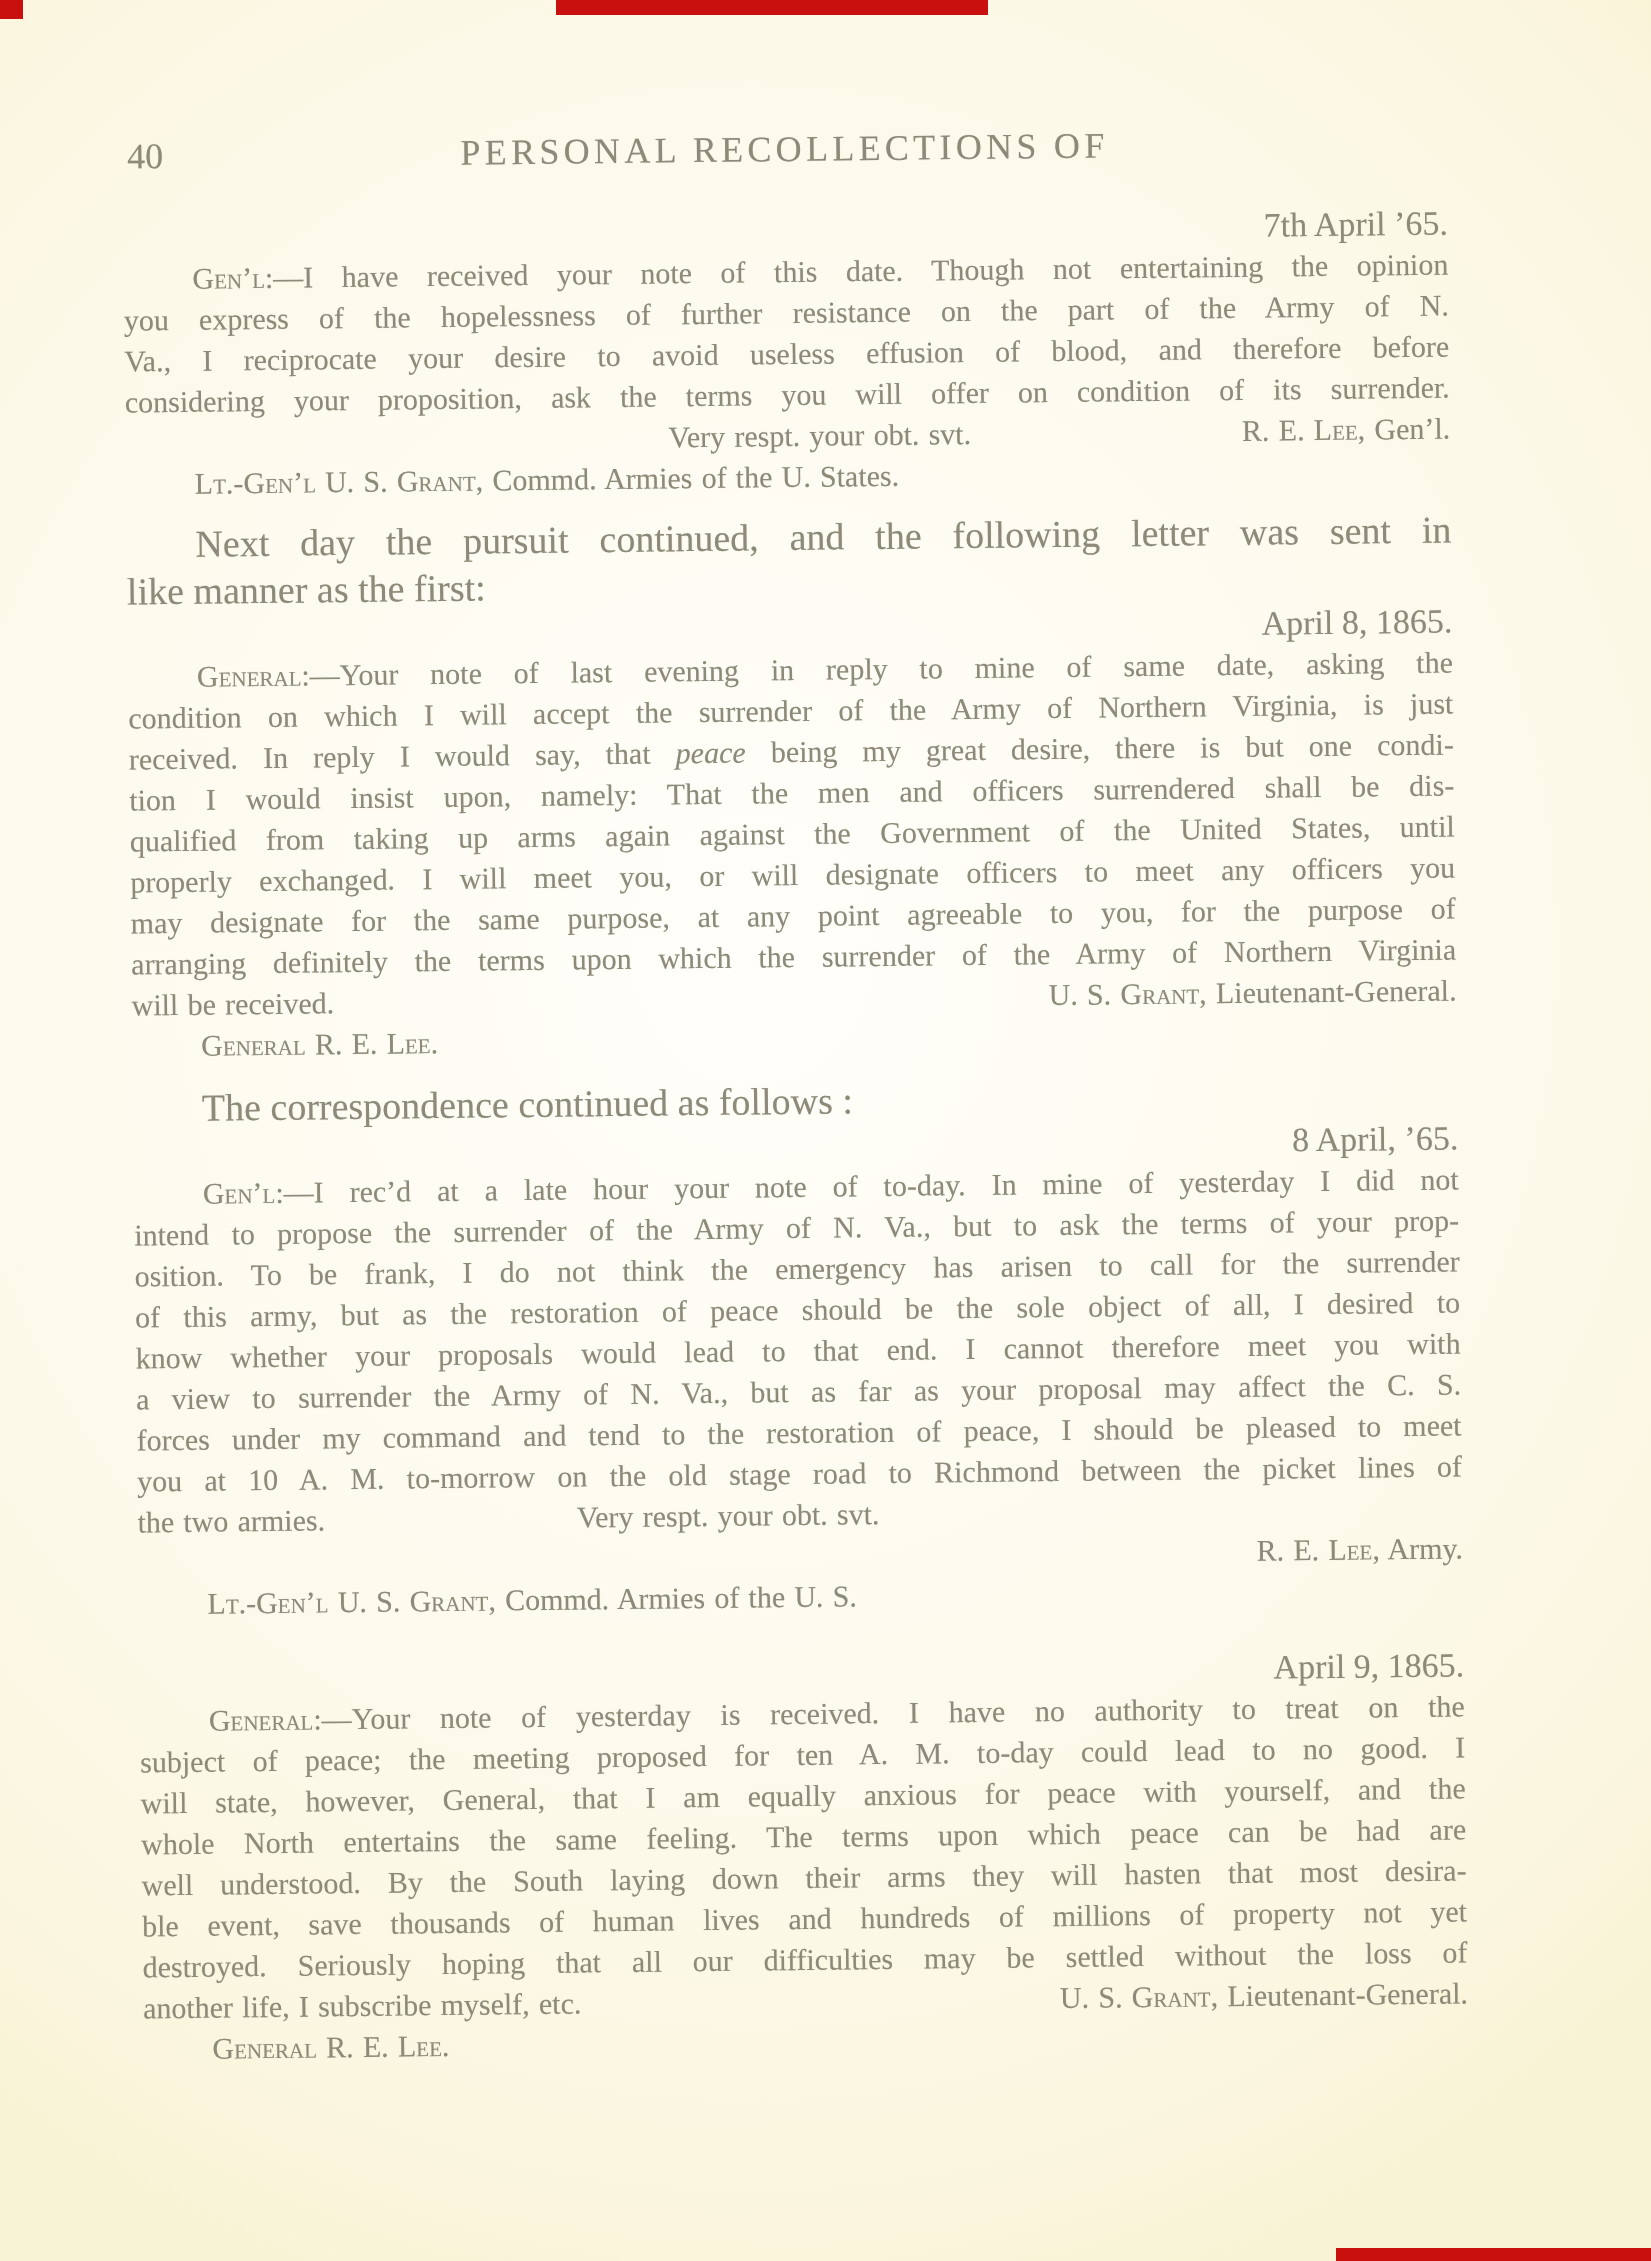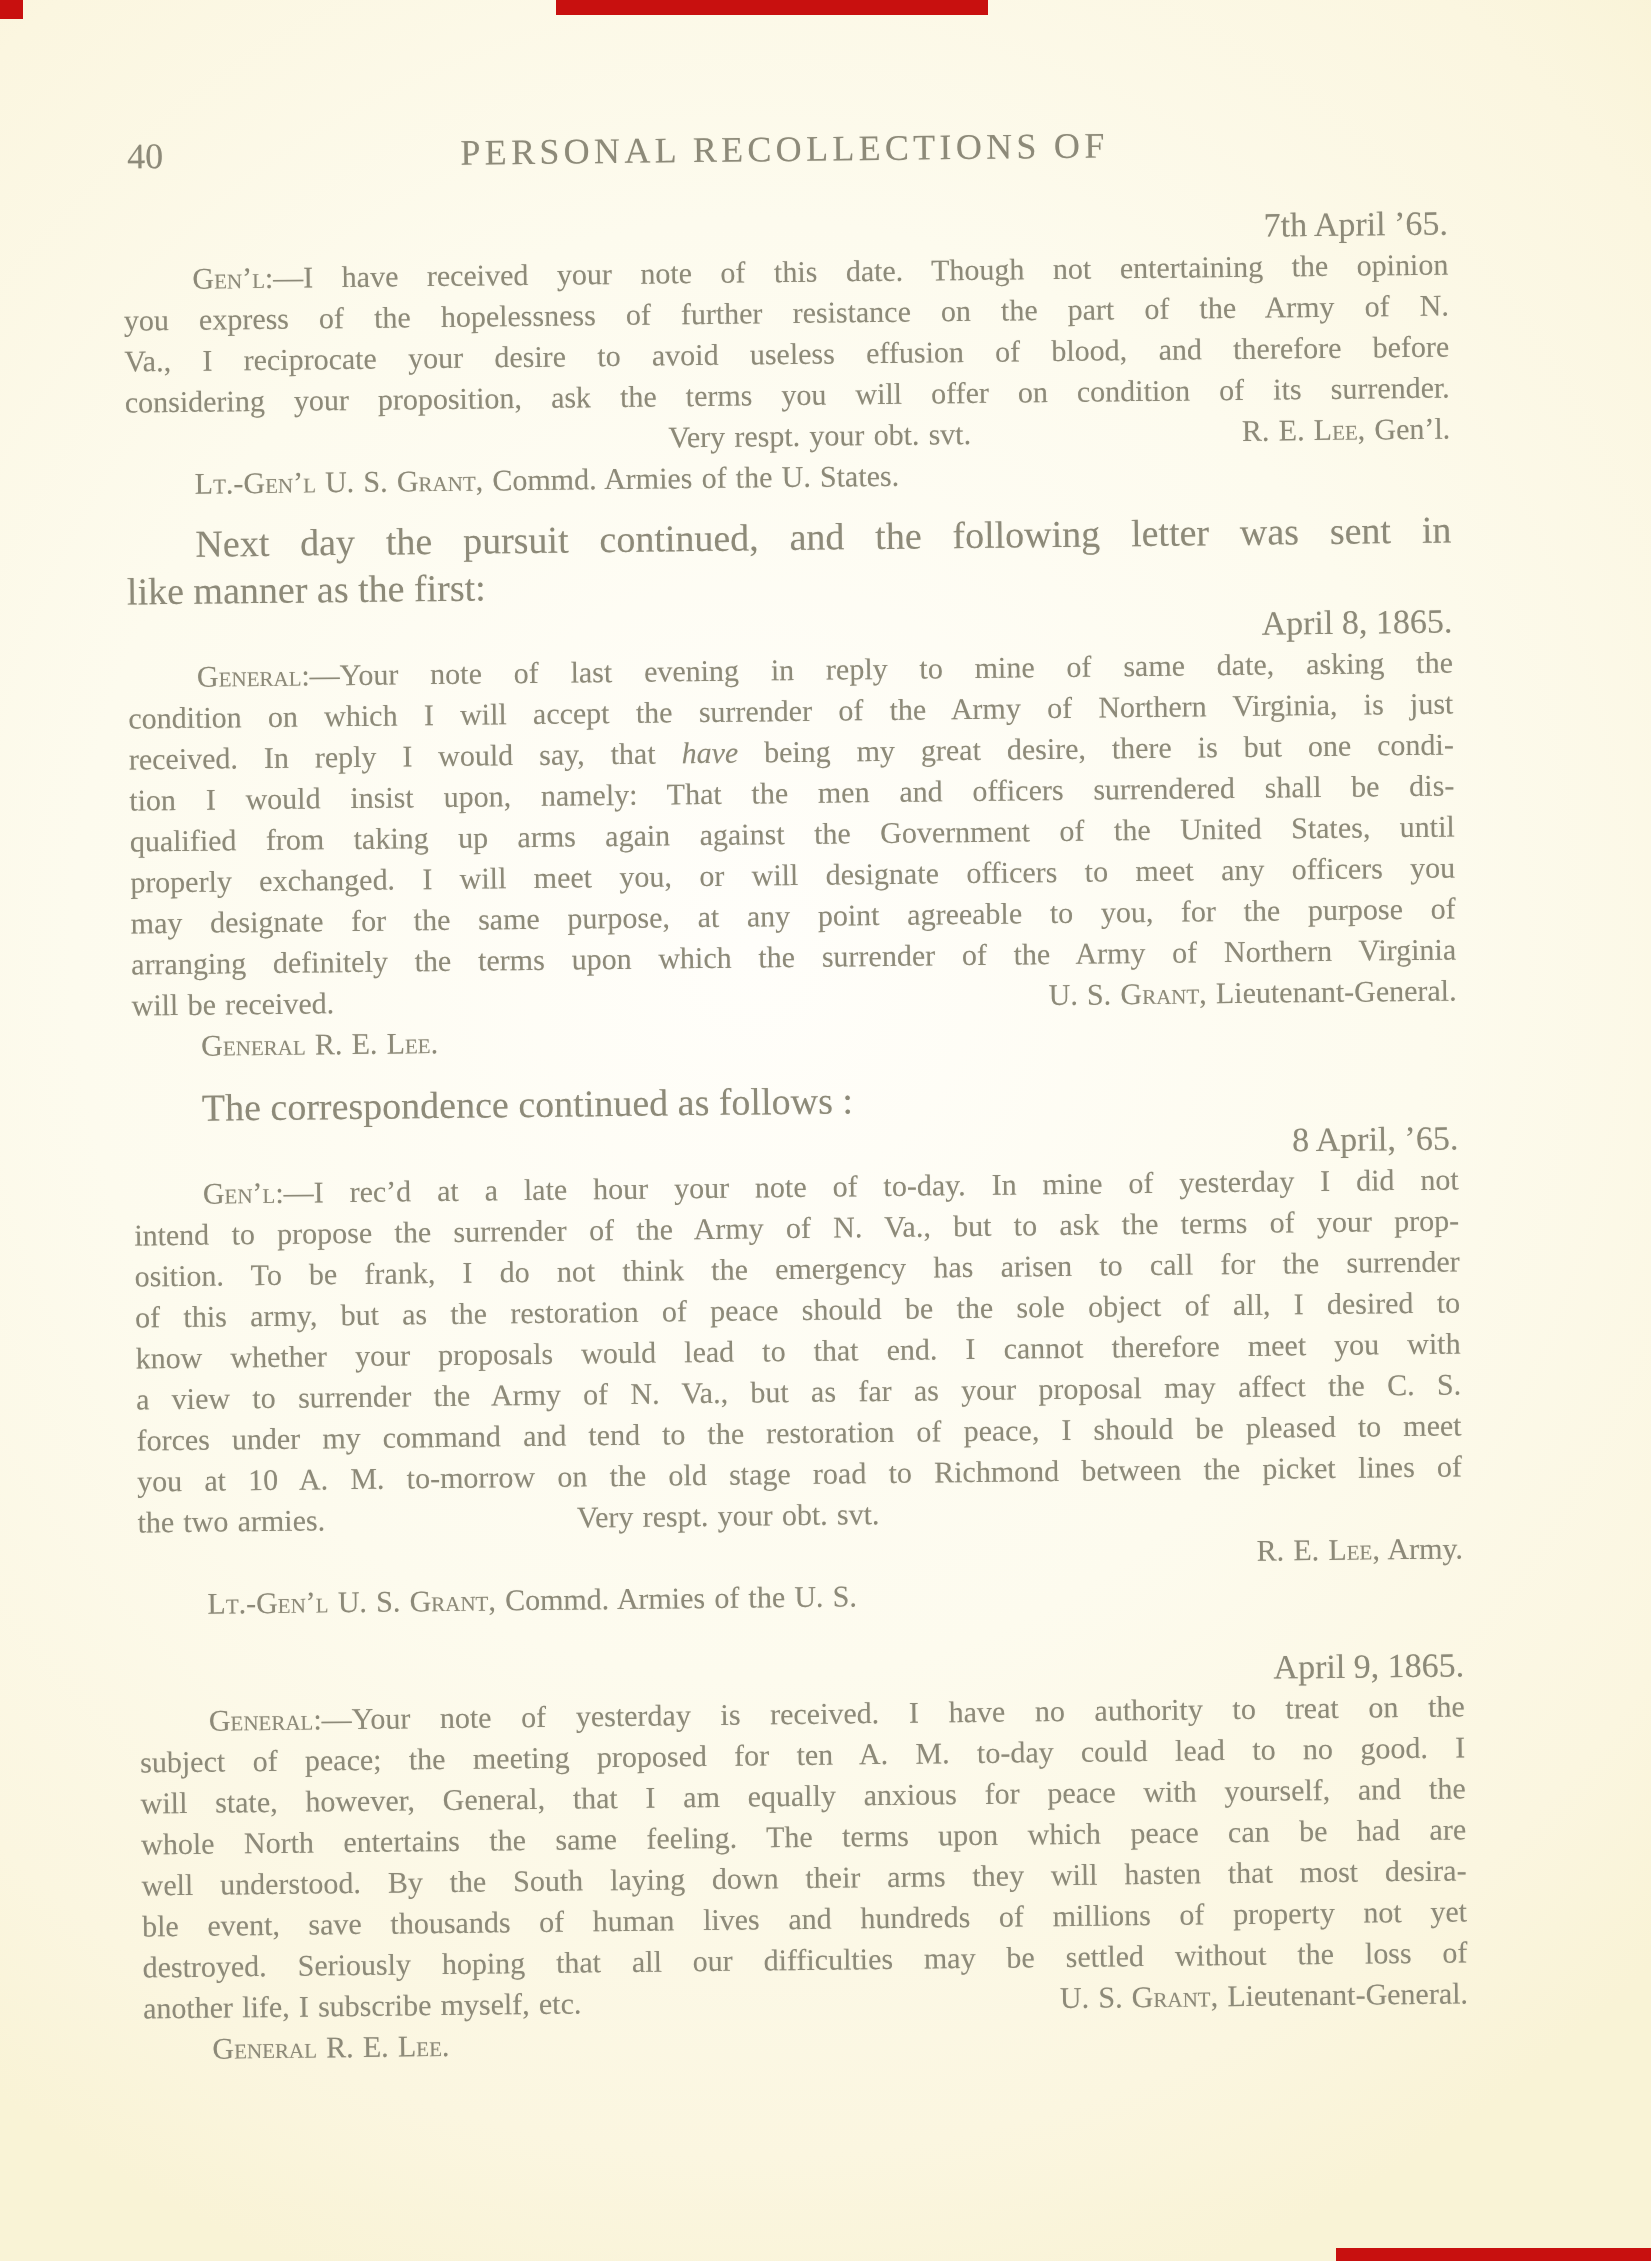--- a/index.html
+++ b/index.html
@@ -87,21 +87,21 @@
 
     <div class="narrative mt20">
       <div class="jline indent">Next day the pursuit continued, and the following letter was sent in</div>
       <div>like manner as the first:</div>
     </div>
 
     <div class="date-line">April 8, 1865.</div>
     <div class="letter">
       <div class="jline indent"><span class="sc">General:</span><span>—Your note of last evening in reply to mine of same date, asking the</span></div>
       <div class="jline">condition on which I will accept the surrender of the Army of Northern Virginia, is just</div>
-      <div class="jline"><span>received. In reply I would say, that </span><span class="em">have</span><span> being my great desire, there is but one condi-</span></div>
+      <div class="jline"><span>received. In reply I would say, that </span><span class="em">peace</span><span> being my great desire, there is but one condi-</span></div>
       <div class="jline">tion I would insist upon, namely: That the men and officers surrendered shall be dis-</div>
       <div class="jline">qualified from taking up arms again against the Government of the United States, until</div>
       <div class="jline">properly exchanged. I will meet you, or will designate officers to meet any officers you</div>
       <div class="jline">may designate for the same purpose, at any point agreeable to you, for the purpose of</div>
       <div class="jline">arranging definitely the terms upon which the surrender of the Army of Northern Virginia</div>
       <div class="sig-row">
         <span>will be received.</span>
         <span><span class="sc">U. S. Grant,</span> <span>Lieutenant-General.</span></span>
       </div>
       <div class="indent sc">General R. E. Lee.</div>

